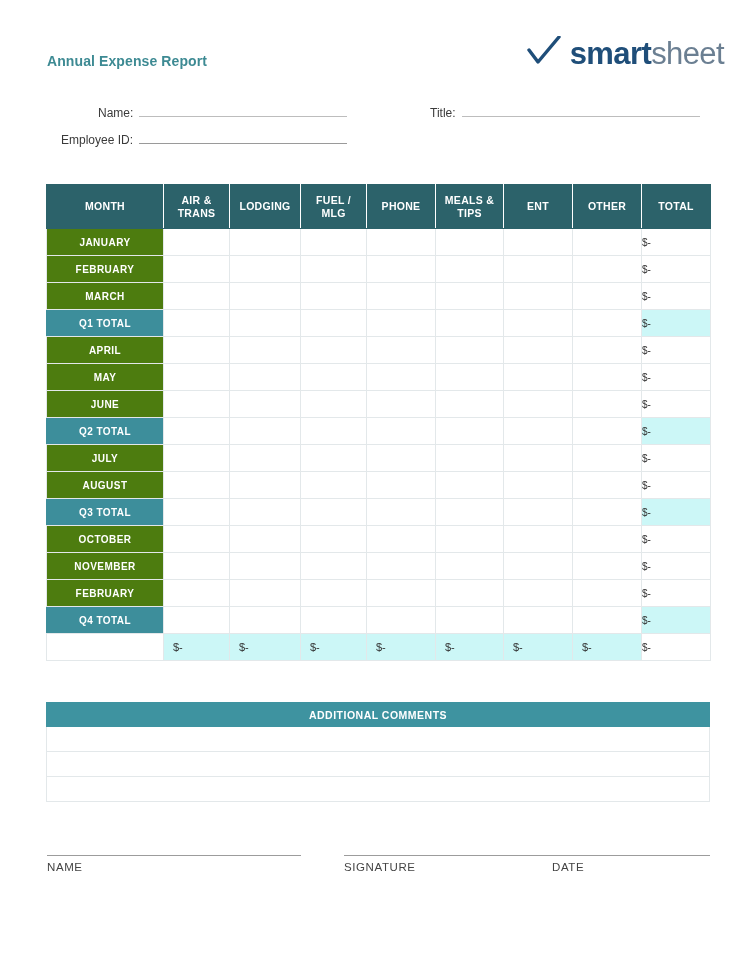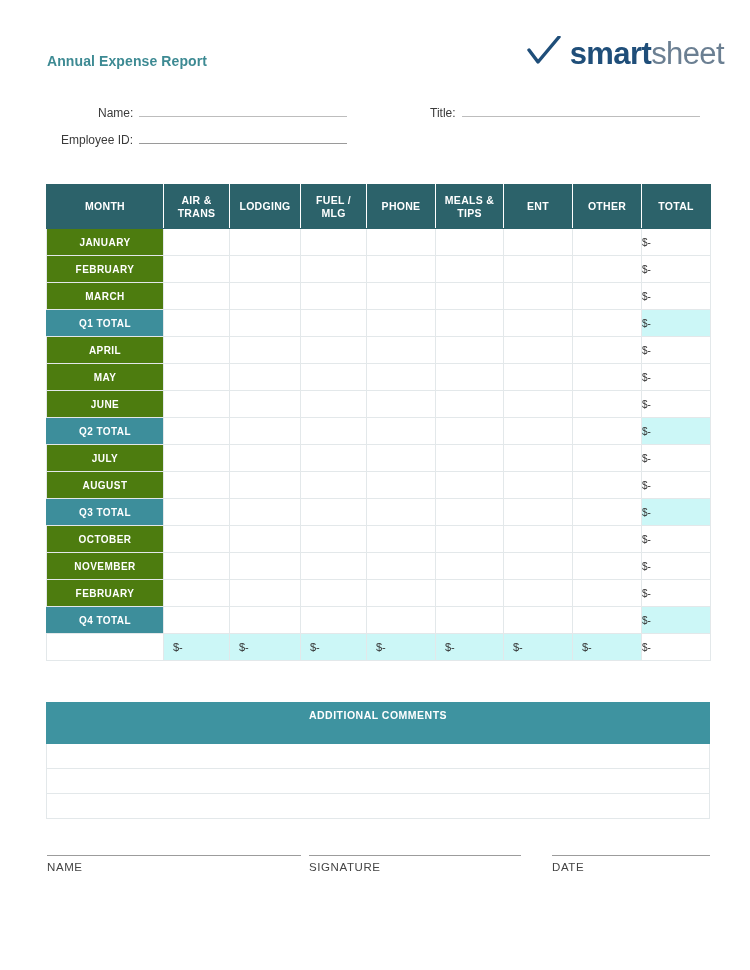--- a/index.html
+++ b/index.html
@@ -183,21 +183,21 @@
     top: 702px;
     width: 664px;
   }
   .comments-head {
     background: #3e93a0;
     color: #ffffff;
     font-size: 10.5px;
     font-weight: bold;
     letter-spacing: 0.5px;
     text-align: center;
-    height: 42px;
+    height: 25px;
     line-height: 25px;
     border: 1px solid #3e93a0;
   }
   .comments-row {
     height: 25px;
     background: #ffffff;
     border: 1px solid #e3e8ea;
     border-top: none;
   }
 
@@ -215,21 +215,21 @@
     height: 0;
   }
   .sign-label {
     margin-top: 5px;
     font-size: 11.5px;
     color: #444444;
     letter-spacing: 0.6px;
     white-space: nowrap;
   }
   .s-name { left: 47px;  width: 254px; }
-  .s-sig  { left: 309px; width: 212px; }
+  .s-sig  { left: 344px; width: 212px; }
   .s-date { left: 552px; width: 158px; }
 </style>
 </head>
 <body>
 
 <div class="page">
 
   <div class="header-band">
     <div class="doc-title">Annual Expense Report</div>
 

